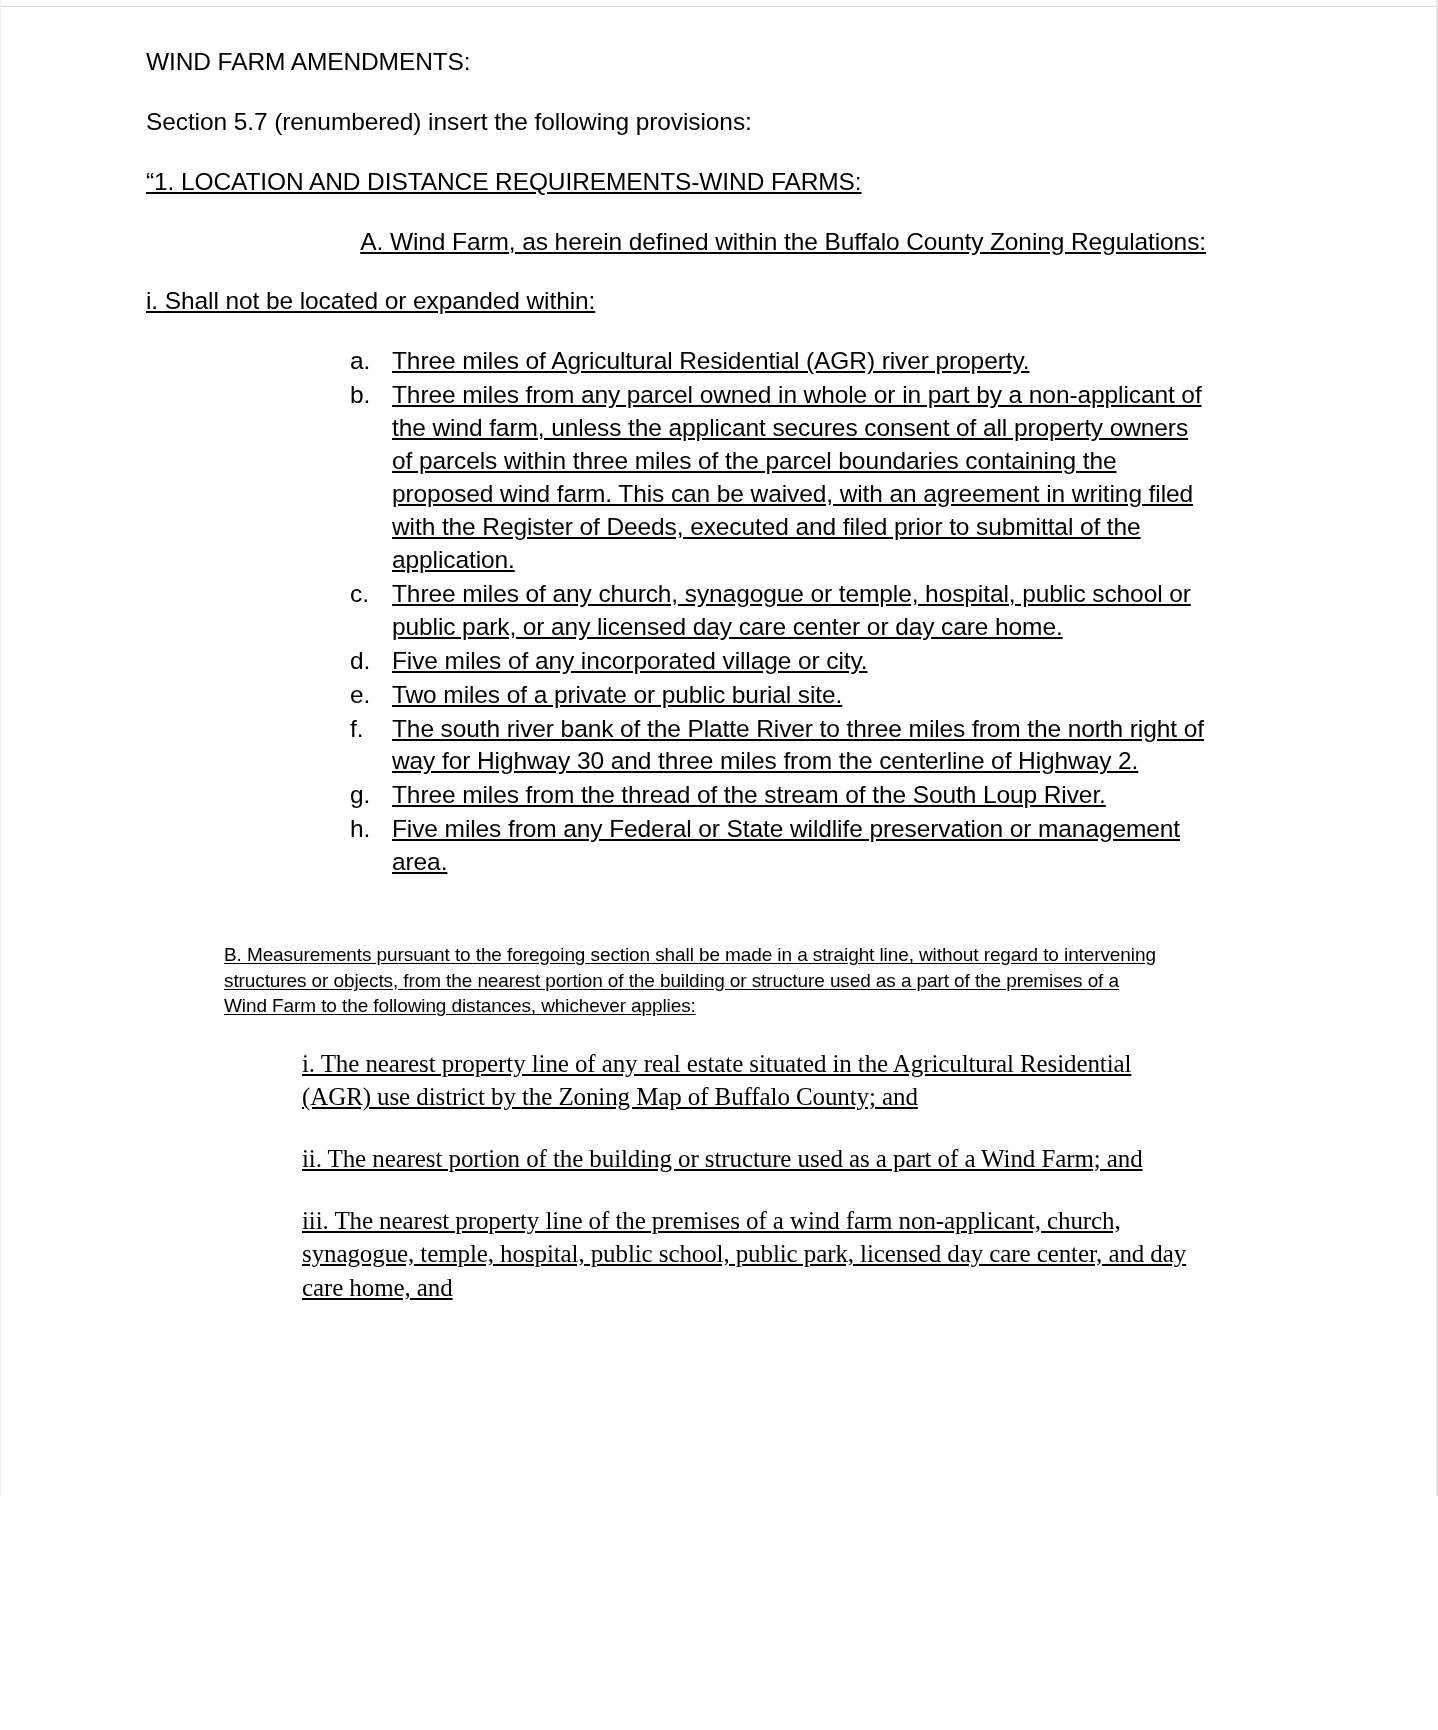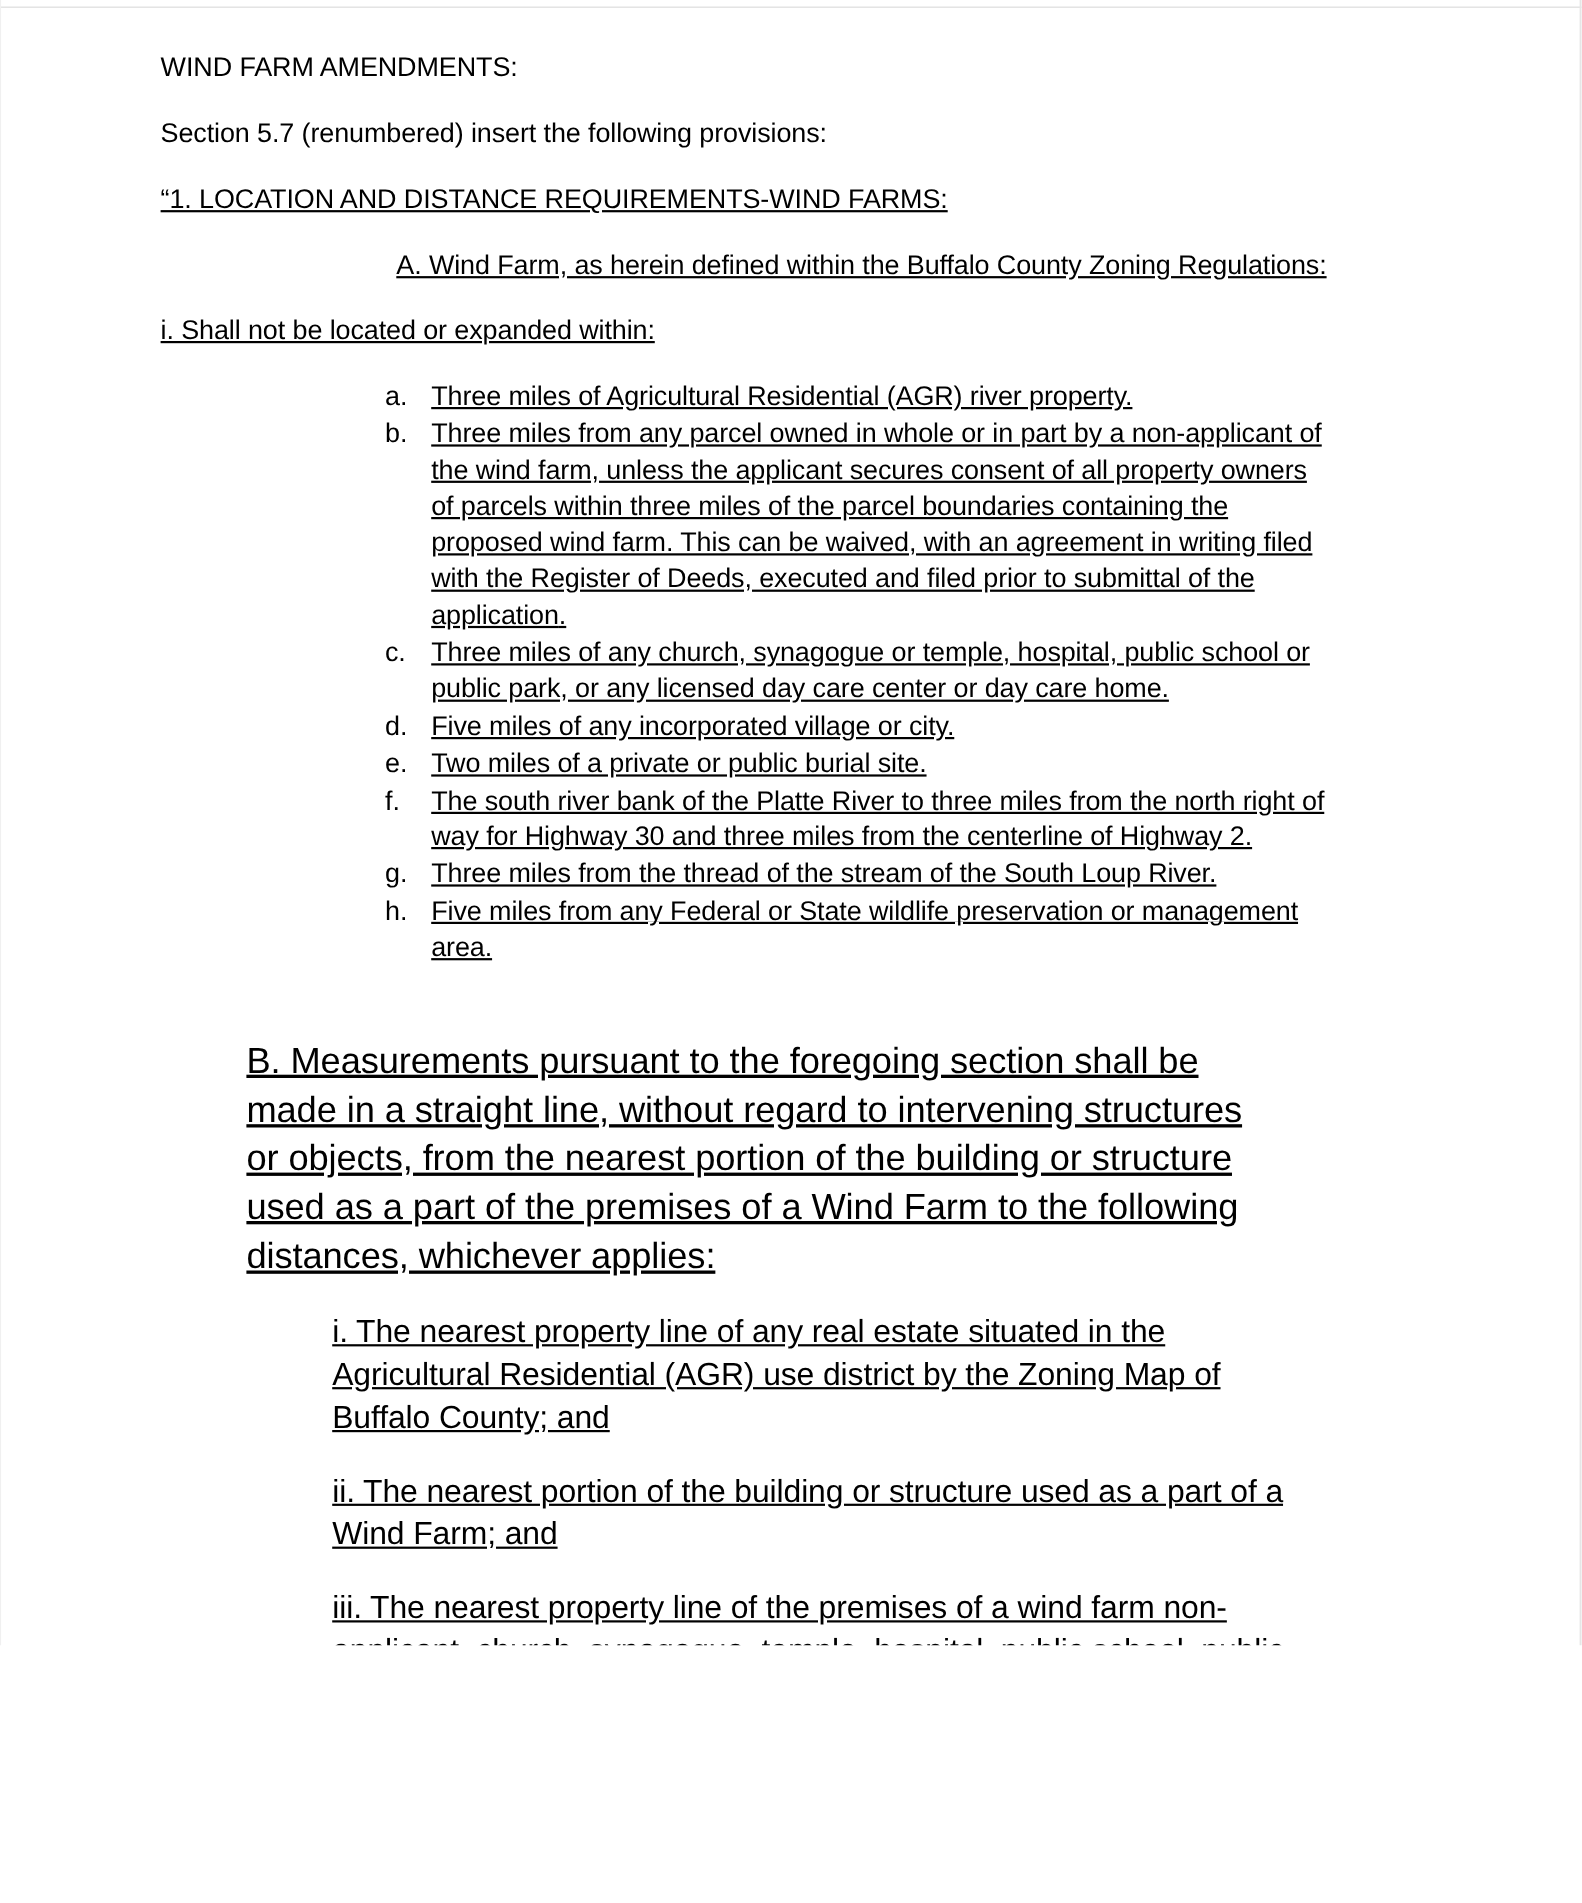--- a/index.html
+++ b/index.html
@@ -101,32 +101,33 @@
   
   .after-list { height: 62px; }
 
   
   .roman {
     margin-left: 156px;
     width: 900px;
   }
   .roman p {
     margin: 0 0 28px 0;
-    font-size: 29px;
+    font-size: 25px;
     line-height: 1.345;
     letter-spacing: -0.1px;
     text-decoration: underline;
     text-underline-offset: 2px;
+    font-family: Liberation Serif, serif;
   }
 
   
   .secb {
     margin-left: 78px;
     width: 940px;
-    font-size: 33px;
+    font-size: 19px;
     line-height: 1.345;
     letter-spacing: -0.1px;
     text-decoration: underline;
     text-underline-offset: 2px;
     margin-bottom: 28px;
   }
 </style>
 </head>
 <body>
 

